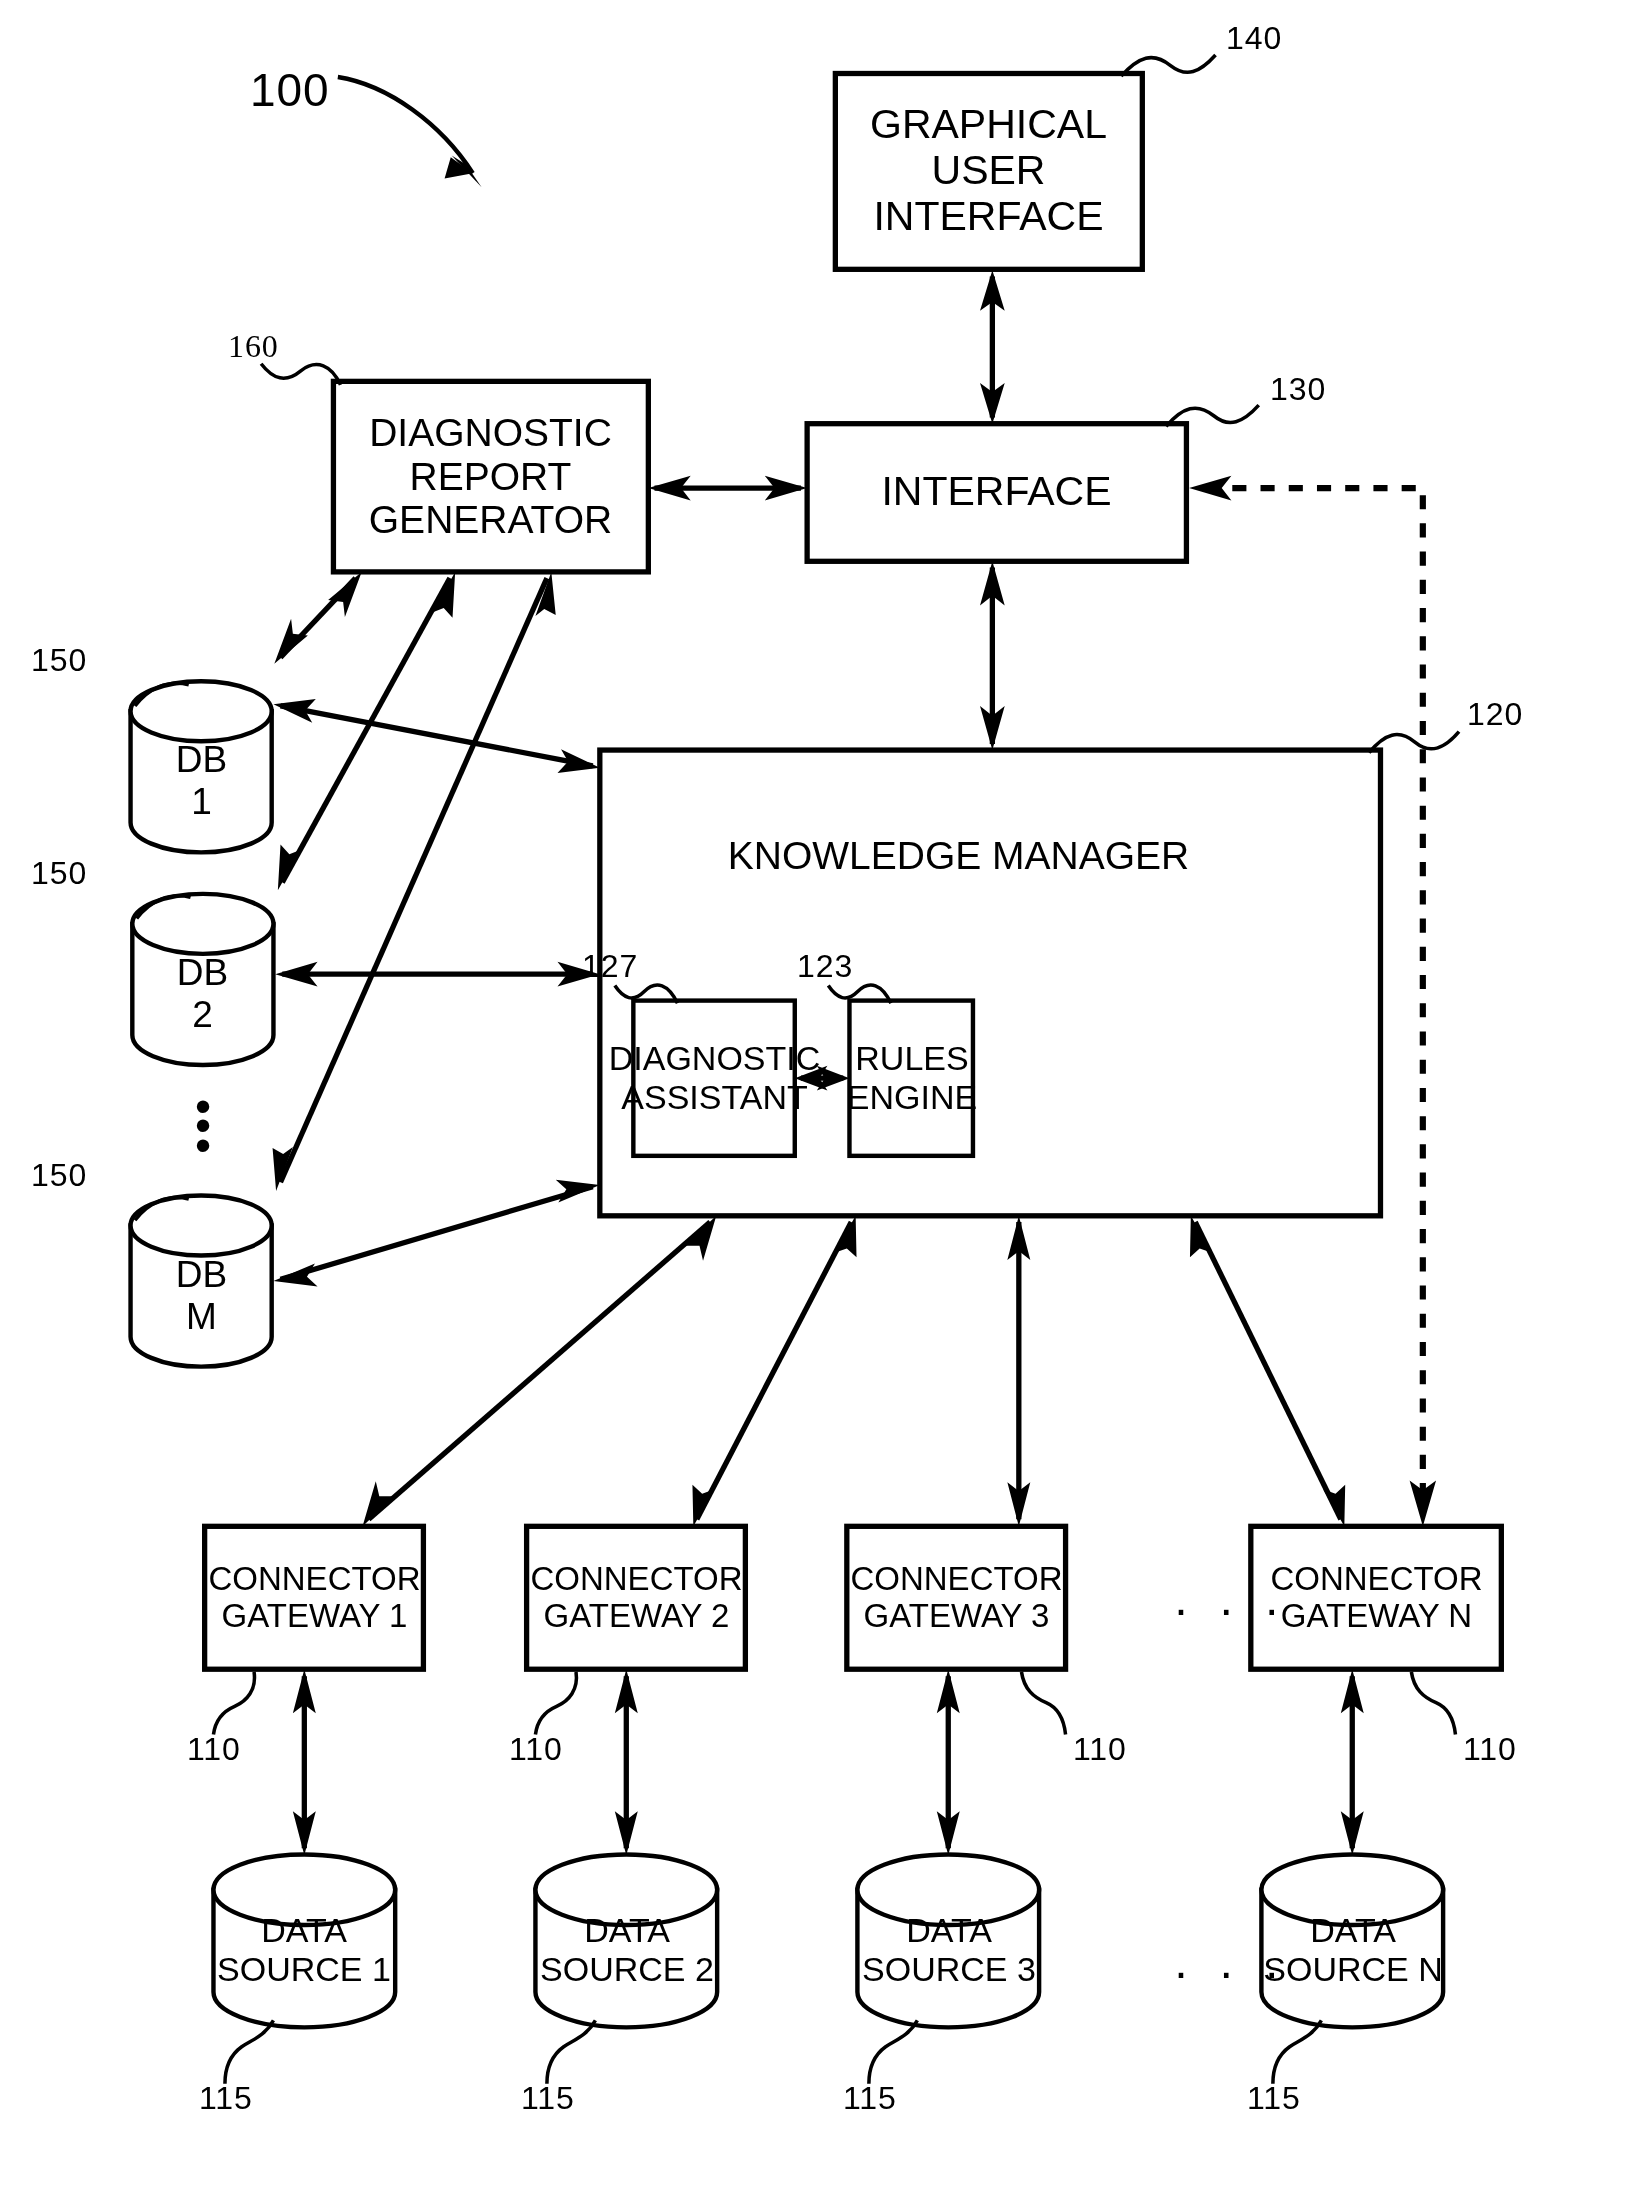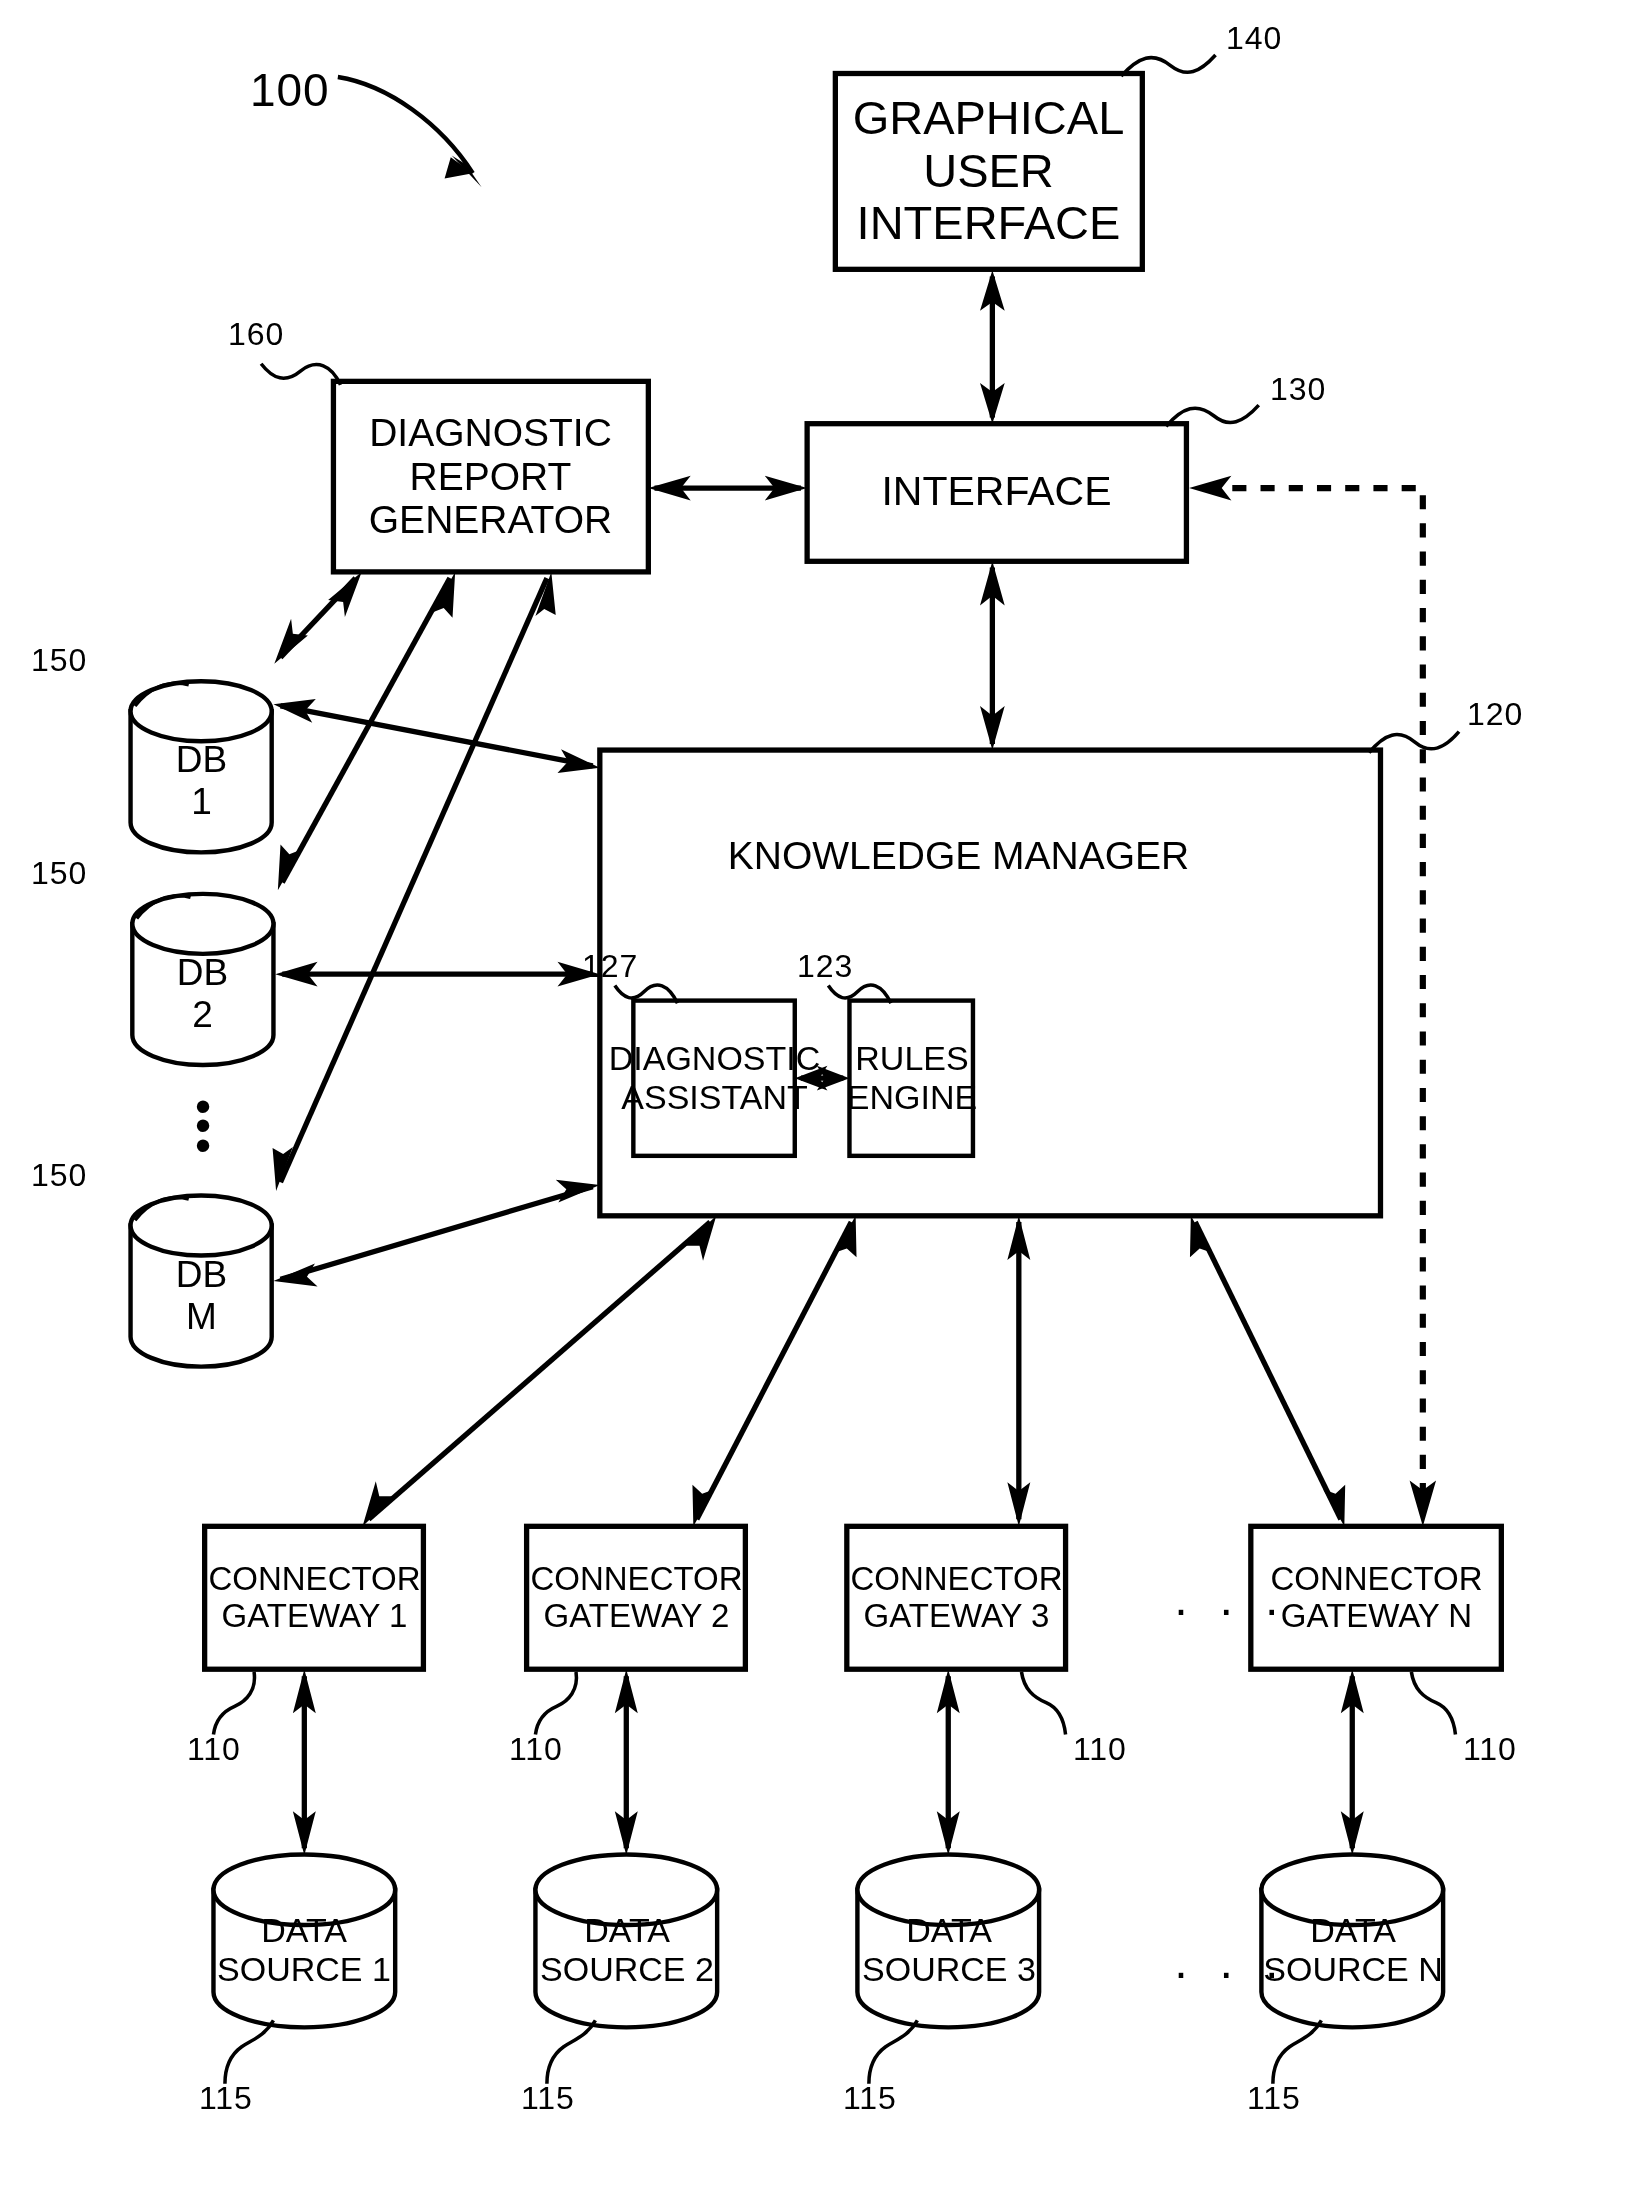--- a/index.html
+++ b/index.html
@@ -294,32 +294,32 @@
     <g>
       <path class="cyl" d="M 1430 2142 L 1430 2258 A 103 40 0 0 0 1636 2258 L 1636 2142 Z"></path>
       <ellipse class="cyl" cx="1533" cy="2142" rx="103" ry="40"></ellipse>
     </g>
     <path class="leader" d="M 1498 2290 C 1488 2308 1474 2312 1462 2320 C 1448 2330 1443 2346 1443 2362"></path>
 
   </svg>
 
   <div class="ref" style="left:250px; top:39px; font-size:46px;margin-top:24px;">100</div>
 
-  <div class="boxtext" style="left:835px; top:73px; width:307px; height:196px; font-size:47px;">GRAPHICAL
+  <div class="boxtext" style="left:835px; top:73px; width:307px; height:196px; font-size:41px;">GRAPHICAL
 USER
 INTERFACE</div>
   <div class="ref" style="left:1226px; top:20px;">140</div>
 
   <div class="boxtext" style="left:807px; top:423px; width:379px; height:138px; font-size:41px;">INTERFACE</div>
   <div class="ref" style="left:1270px; top:371px;">130</div>
 
   <div class="boxtext" style="left:333px; top:381px; width:315px; height:191px; font-size:39px;">DIAGNOSTIC
 REPORT
 GENERATOR</div>
-  <div class="ref" style="left:228px; top:316px;">160</div>
+  <div class="ref" style="left:228px; top:328px;font-family:Liberation Serif, serif;">160</div>
 
   <div class="boxtext" style="left:568px; top:829px; width:781px; height:53px; font-size:39px;">KNOWLEDGE MANAGER</div>
   <div class="ref" style="left:1467px; top:696px;">120</div>
 
   <div class="boxtext" style="left:630px; top:1000px; width:169px; height:155px; font-size:34px;">DIAGNOSTIC
 ASSISTANT</div>
   <div class="ref" style="left:582px; top:948px;">127</div>
 
   <div class="boxtext" style="left:850px; top:1000px; width:124px; height:155px; font-size:34px;">RULES
 ENGINE</div>

